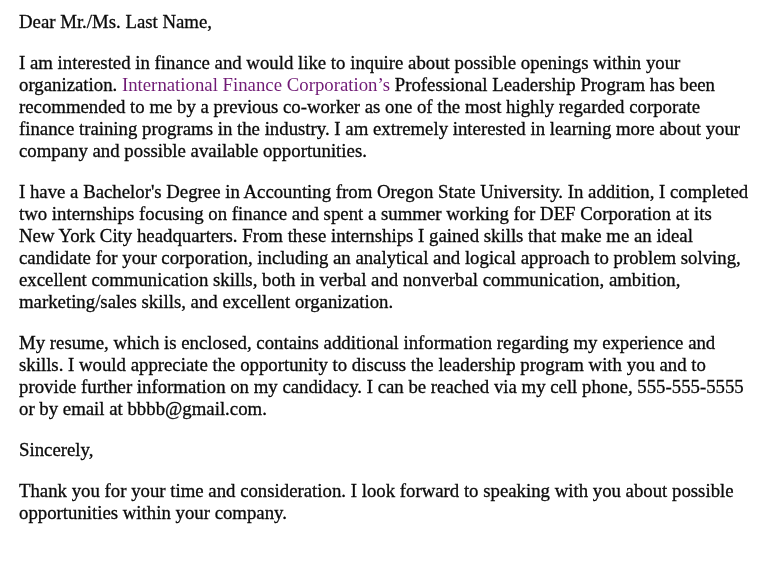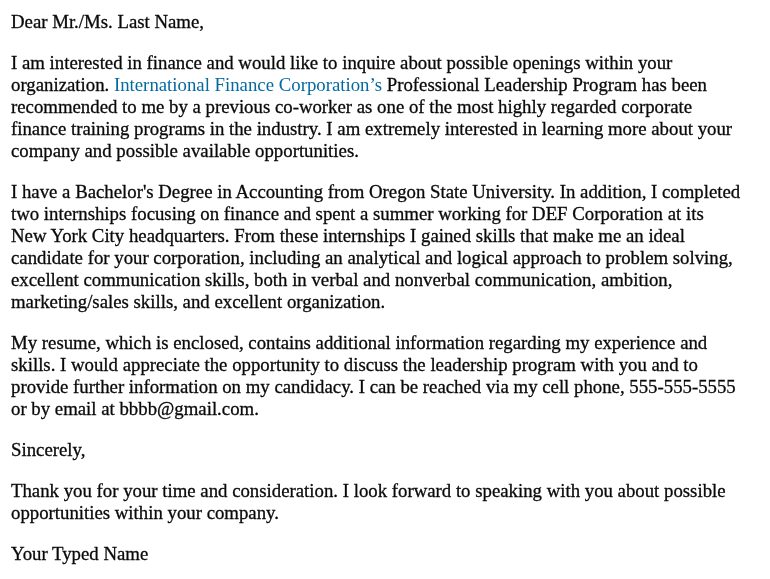--- a/index.html
+++ b/index.html
@@ -17,25 +17,25 @@
     width: 770px;
     height: 579px;
     padding: 11px 6px 0 11px;
     font-family: "Liberation Serif", "DejaVu Serif", serif;
     font-size: 18.8px;
     line-height: 22px;
     color: #0a0a0a;
     -webkit-text-stroke: 0.3px currentColor;
   }
   .letter p {
-    margin: 0 0 19px 0;
+    margin: 0 0 19px 8px;
     white-space: pre-line;
   }
   .phrase-alt {
-    color: #0369a1;
+    color: #701a75;
     -webkit-text-stroke: 0;
   }
 </style>
 </head>
 <body>
 
 <div class="letter">
   <p>Dear Mr./Ms. Last Name,</p>
 
   <p><span>I am interested in finance and would like to inquire about possible openings within your
@@ -54,14 +54,13 @@
   <p>My resume, which is enclosed, contains additional information regarding my experience and
 skills. I would appreciate the opportunity to discuss the leadership program with you and to
 provide further information on my candidacy. I can be reached via my cell phone, 555-555-5555
 or by email at bbbb@gmail.com.</p>
 
   <p>Sincerely,</p>
 
   <p>Thank you for your time and consideration. I look forward to speaking with you about possible
 opportunities within your company.</p>
 
-  <p>Your Typed Name</p>
 </div>
 
 </body></html>

